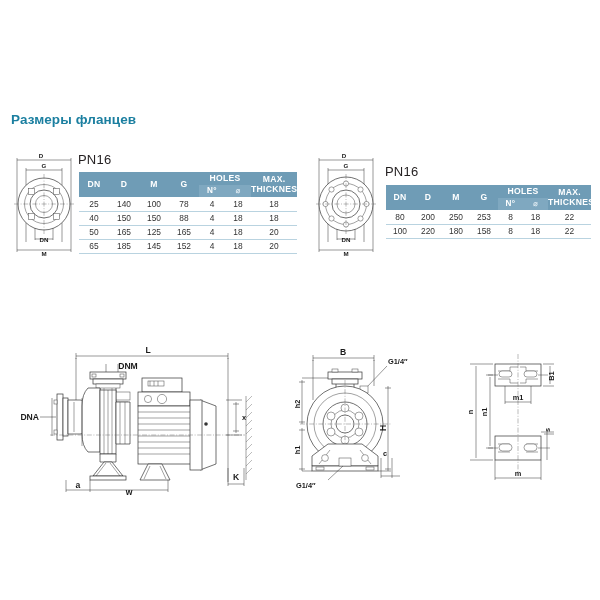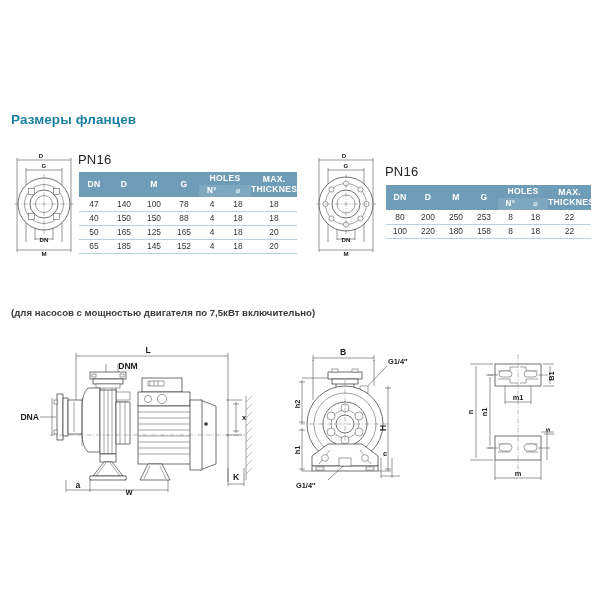--- a/index.html
+++ b/index.html
@@ -151,21 +151,21 @@
           <span>THICKNESS</span>
         </th>
       </tr>
       <tr style="height:12px">
         <th class="sub">N°</th>
         <th class="sub degree">⌀</th>
       </tr>
     </thead>
     <tbody>
       <tr style="height:14px">
-        <td>47</td>
+        <td>25</td>
         <td>140</td>
         <td>100</td>
         <td>78</td>
         <td>4</td>
         <td>18</td>
         <td>18</td>
       </tr>
       <tr style="height:14px">
         <td>40</td>
         <td>150</td>
@@ -270,21 +270,20 @@
         <td>220</td>
         <td>180</td>
         <td>158</td>
         <td>8</td>
         <td>18</td>
         <td>22</td>
       </tr>
     </tbody>
   </table>
 
-  <div class="section-sub" style="left:11px; top:307px;">(для насосов с мощностью двигателя по 7,5кВт включительно)</div>
 
   <div class="drawing" style="left:30px; top:340px;">
     <svg width="265" height="160" viewBox="0 0 265 160">
 
       <path class="dim" d="M46,16 L198,16"></path>
       <path class="dim" d="M46,13 L46,19 M198,13 L198,19"></path>
       <path class="dim" d="M46,18 L46,60 M198,18 L198,142"></path>
       <text class="lbl" x="118" y="13" text-anchor="middle">L</text>
 
       <text class="lbl" x="98" y="29" text-anchor="middle">DNM</text>

